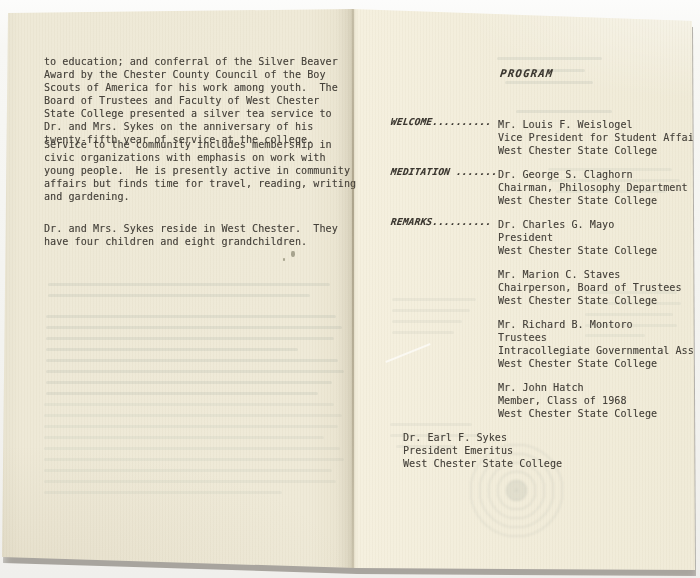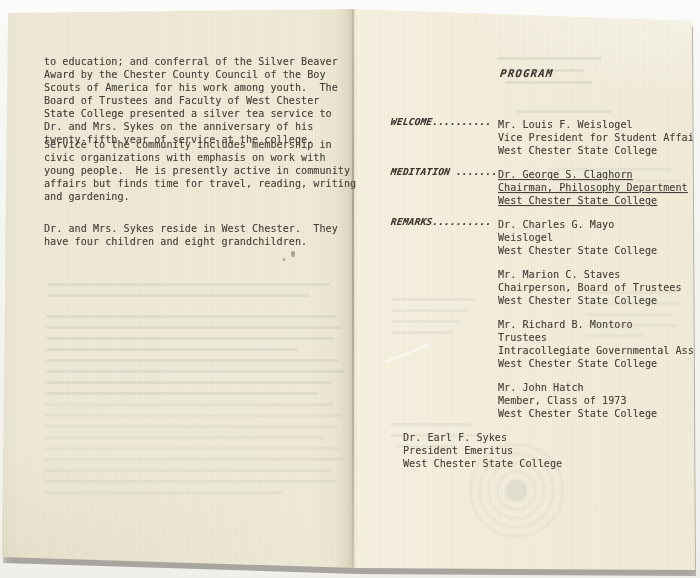--- a/index.html
+++ b/index.html
@@ -142,44 +142,44 @@
       <div class="program-title">PROGRAM</div>
       <div class="entries">
           <div class="entry">
             <span class="entry-heading">WELCOME..........</span>
             <div class="entry-lines typew" style="position: relative;">Mr. Louis F. Weislogel
 Vice President for Student Affairs
 West Chester State College</div>
           </div>
           <div class="entry">
             <span class="entry-heading">MEDITATION .......</span>
-            <div class="entry-lines typew" style="position: relative; text-decoration: underline;">Dr. George S. Claghorn
+            <div class="entry-lines typew" style="position: relative;">Dr. George S. Claghorn
 Chairman, Philosophy Department
 West Chester State College</div>
           </div>
           <div class="entry">
             <span class="entry-heading">REMARKS..........</span>
             <div class="entry-lines typew" style="position: relative;">Dr. Charles G. Mayo
-Weislogel
+President
 West Chester State College</div>
           </div>
           <div class="entry">
             <div class="entry-lines typew" style="position: relative;">Mr. Marion C. Staves
 Chairperson, Board of Trustees
 West Chester State College</div>
           </div>
           <div class="entry">
             <div class="entry-lines typew" style="position: relative;">Mr. Richard B. Montoro
 Trustees
 Intracollegiate Governmental Assoc.
 West Chester State College</div>
           </div>
           <div class="entry">
             <div class="entry-lines typew" style="position: relative;">Mr. John Hatch
-Member, Class of 1973
+Member, Class of 1968
 West Chester State College</div>
           </div>
           <div class="entry">
             <div class="entry-lines typew" style="position: relative; margin-left: 12px;">Dr. Earl F. Sykes
 President Emeritus
 West Chester State College</div>
           </div>
         </div>
     </div>
 

